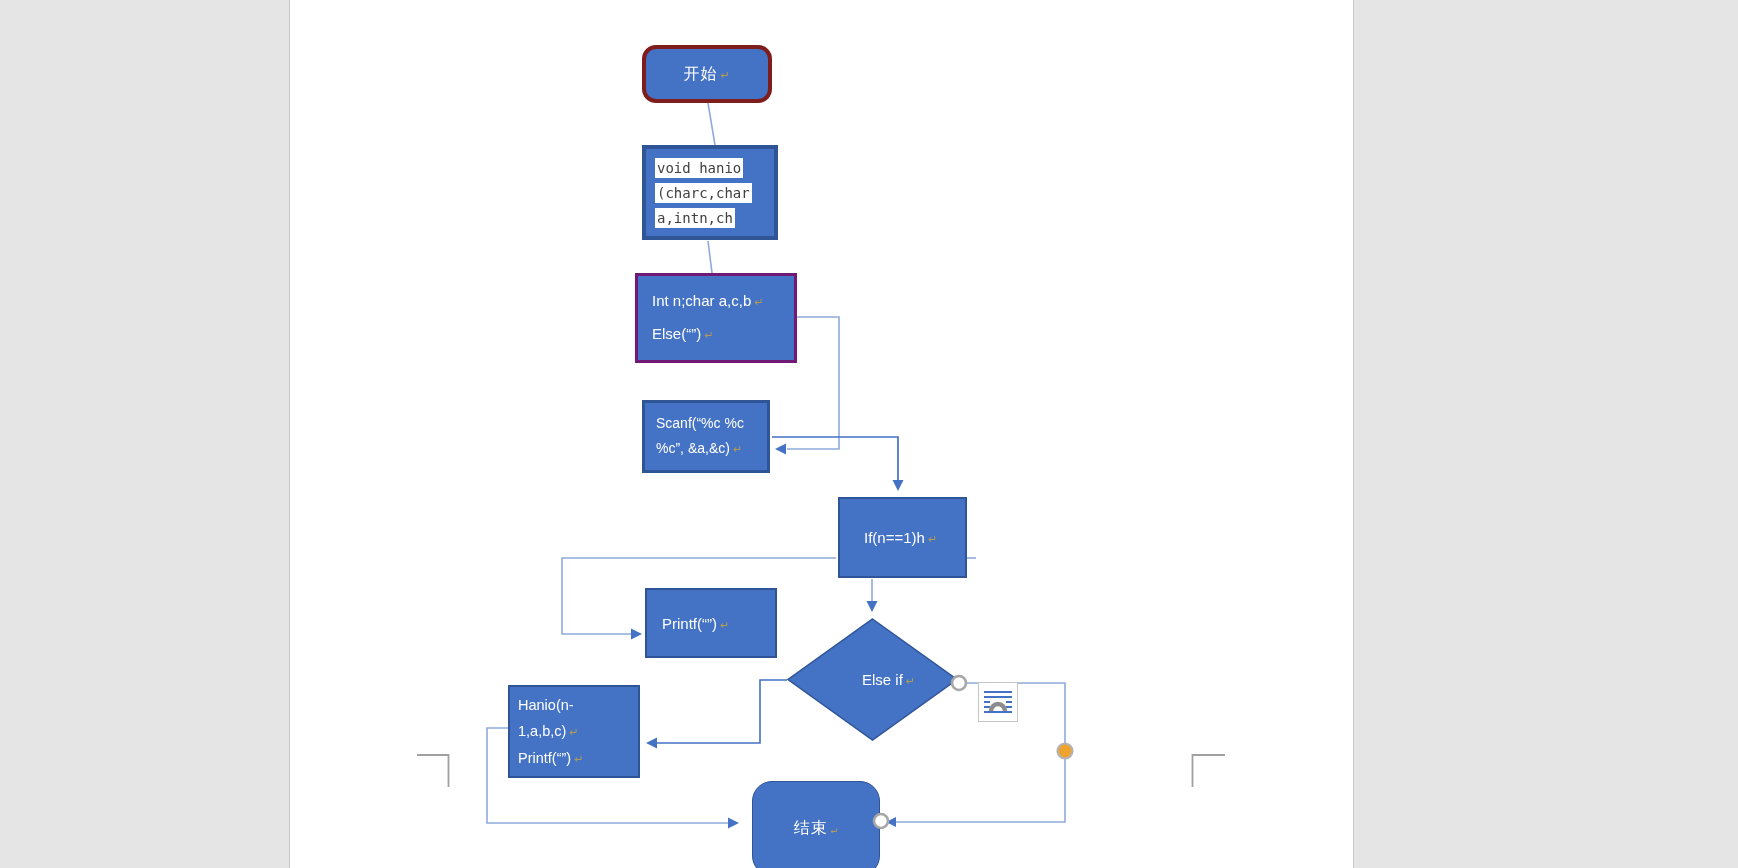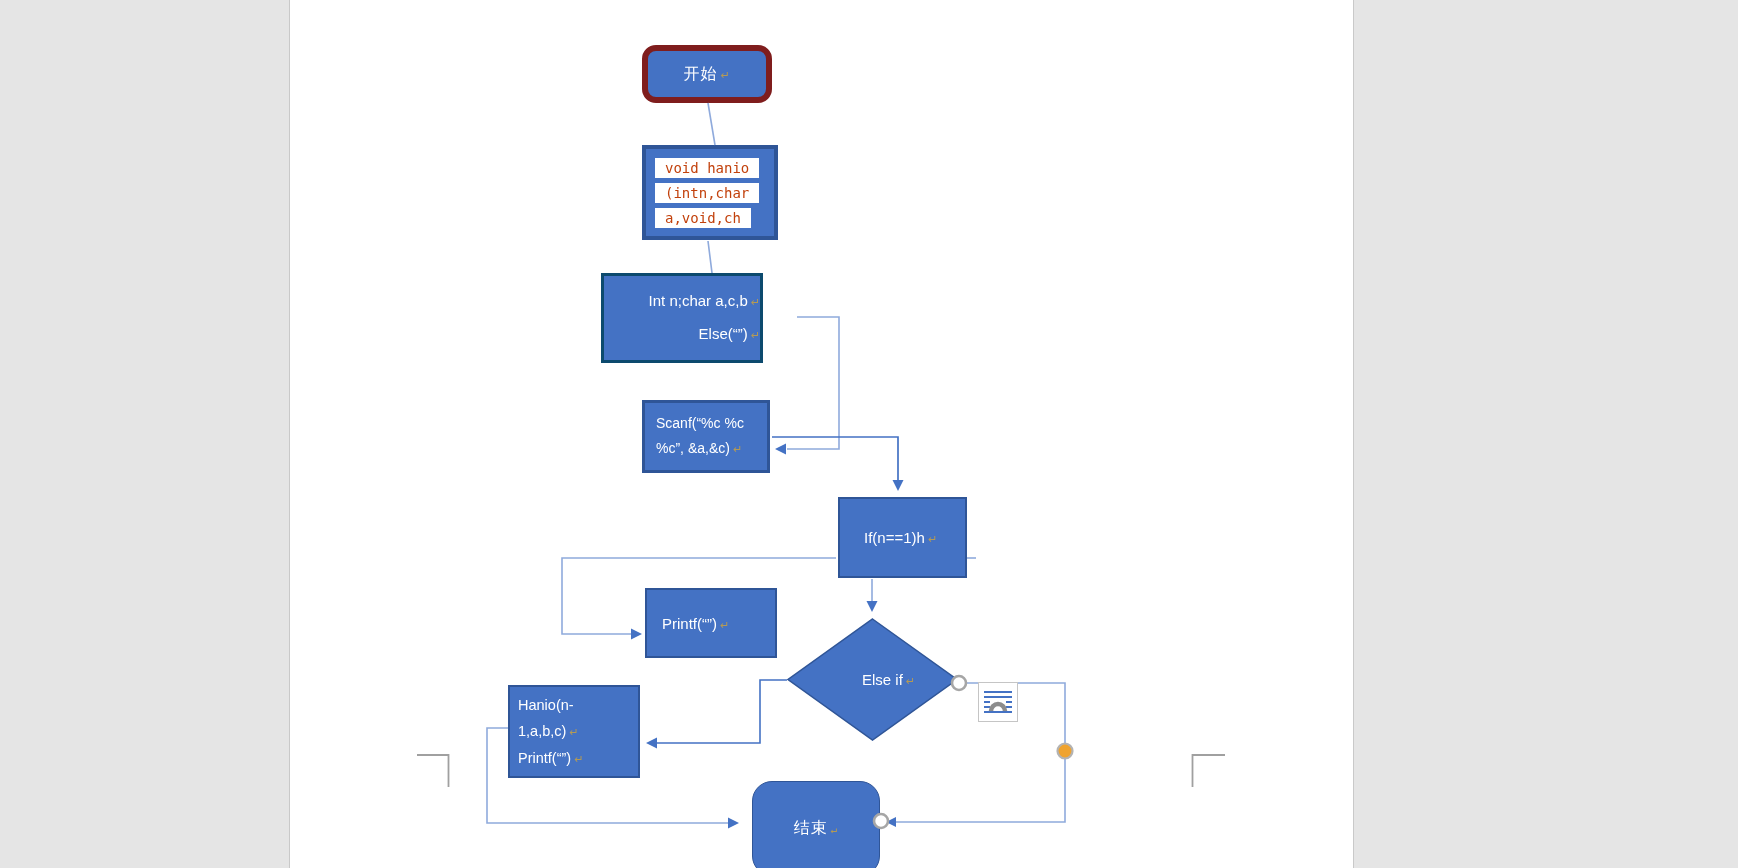--- a/index.html
+++ b/index.html
@@ -5,28 +5,28 @@
   html,body{margin:0;padding:0;background:#e5e5e5;}
   .canvas{position:relative;width:1738px;height:868px;overflow:hidden;
           font-family:"Liberation Sans",sans-serif;background:#e5e5e5;}
   .paper{position:absolute;left:289px;top:0;width:1063px;height:868px;
          background:#ffffff;border-left:1px solid #c9c9c9;border-right:1px solid #c9c9c9;}
   
   .node{position:absolute;box-sizing:border-box;background:#4472c4;color:#fff;
         display:flex;flex-direction:column;justify-content:center;z-index:3;}
   .node .line{white-space:pre;}
   .pmark{color:#b49a55;font-size:11px;margin-left:3px;}
-  #node-start{left:642px;top:45px;width:130px;height:58px;border:6px solid #7f1d1d;
+  #node-start{left:642px;top:45px;width:130px;height:58px;border:4px solid #7f1d1d;
               border-radius:14px;align-items:center;font-size:16px;letter-spacing:1px;font-family:Liberation Serif, serif;}
   #node-code{left:642px;top:145px;width:136px;height:95px;border:4px solid #2f5597;
              justify-content:center;gap:5px;padding-left:9px;}
-  #node-code .strip{background:#ffffff;color:#c2410c;font-family:"DejaVu Sans Mono",monospace;
-             font-size:14px;line-height:20px;width:fit-content;padding:0 10px;}
-  #node-declare{left:601px;top:273px;width:162px;height:90px;border:3px solid #0c4a6e;
-             padding-left:14px;font-size:15px;line-height:31px;align-items:flex-end;}
+  #node-code .strip{background:#ffffff;color:#404040;font-family:"DejaVu Sans Mono",monospace;
+             font-size:14px;line-height:20px;width:fit-content;padding:0 2px;}
+  #node-declare{left:635px;top:273px;width:162px;height:90px;border:3px solid #701a75;
+             padding-left:14px;font-size:15px;line-height:31px;}
   #node-scanf{left:642px;top:400px;width:128px;height:73px;border:3px solid #2f5597;
              padding-left:11px;font-size:14px;line-height:25px;}
   #node-if{left:838px;top:497px;width:129px;height:81px;border:2px solid #2f5597;
              padding-left:24px;font-size:15px;}
   #node-printf{left:645px;top:588px;width:132px;height:70px;border:2px solid #2f5597;
              padding-left:15px;font-size:15px;}
   #node-hanio{left:508px;top:685px;width:132px;height:93px;border:2px solid #2f5597;
              padding-left:8px;font-size:14.5px;line-height:26px;}
   #node-end{left:752px;top:781px;width:128px;height:95px;border:1px solid #2f5597;
              border-radius:20px;align-items:center;font-size:16px;letter-spacing:1px;font-family:Liberation Mono, monospace;}
@@ -45,22 +45,22 @@
 
 <div class="canvas">
   <div class="paper"></div>
 
   <div class="node" id="node-start">
     <div class="line"><span>开始</span><span class="pmark">↵</span></div>
   </div>
 
   <div class="node" id="node-code">
     <div class="strip">void hanio</div>
-    <div class="strip">(intn,char</div>
-    <div class="strip">a,void,ch</div>
+    <div class="strip">(charc,char</div>
+    <div class="strip">a,intn,ch</div>
   </div>
 
   <div class="node" id="node-declare">
     <div class="line"><span>Int n;char a,c,b</span><span class="pmark">↵</span></div>
     <div class="line"><span>Else(“”)</span><span class="pmark">↵</span></div>
   </div>
 
   <div class="node" id="node-scanf">
     <div class="line"><span>Scanf(“%c %c</span></div>
     <div class="line"><span>%c”, &amp;a,&amp;c)</span><span class="pmark">↵</span></div>

